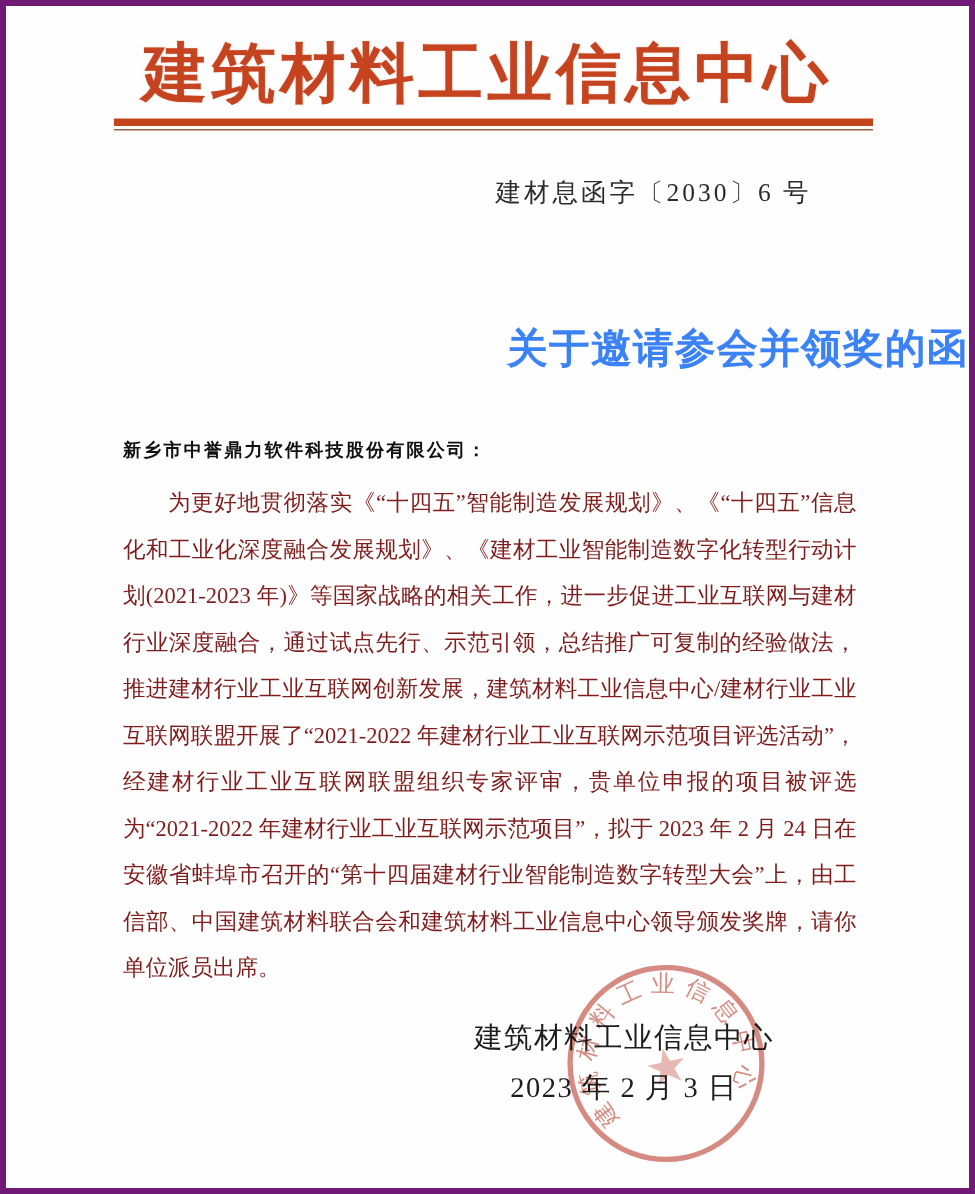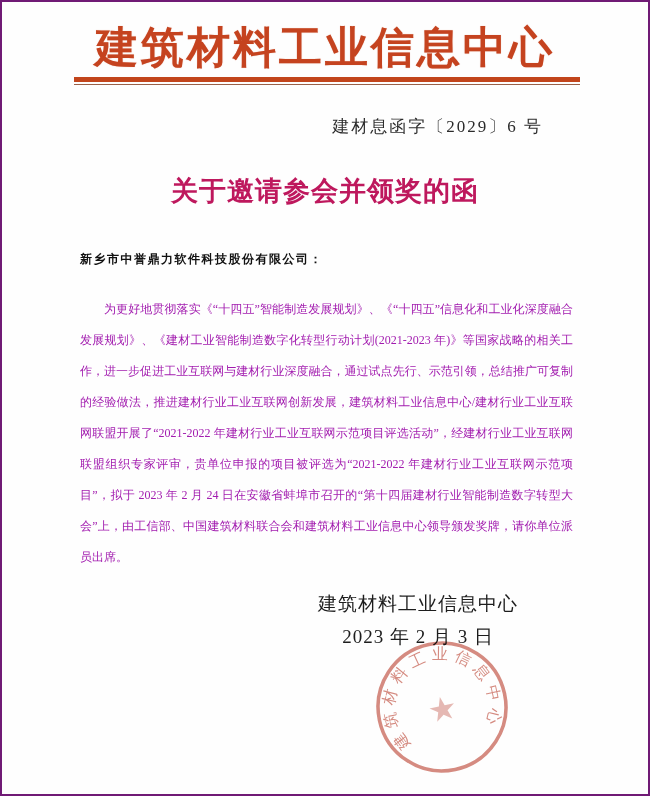--- a/index.html
+++ b/index.html
@@ -1,33 +1,33 @@
 <!DOCTYPE html>
 <html><head>
 <meta charset="utf-8">
 <style>
   html,body{margin:0;padding:0;}
   body{width:650px;height:796px;background:#e8edf4;font-family:"Liberation Serif","DejaVu Serif",serif;}
   .frame{position:relative;box-sizing:border-box;width:650px;height:796px;
-         background:#fefefe;border:2px solid #701a75;overflow:hidden;}
+         background:#fefefe;border:4px solid #701a75;overflow:hidden;}
   .letterhead{margin-top:22px;text-align:center;}
   .org-name{font-family:"Liberation Serif","DejaVu Serif",serif;font-weight:bold;
             font-size:43px;letter-spacing:3px;color:#c5431f;line-height:1.1;
             text-shadow:0 0 1px rgba(197,67,31,.4);}
   .rule-wrap{width:506px;margin:6px auto 0 72px;}
   .rule-thick{height:5px;background:#c2451c;}
   .rule-thin{height:1px;background:#9a6148;margin-top:2px;}
   .ref-number{margin-top:30px;text-align:right;padding-right:105px;
               font-size:17px;color:#2b2b2b;letter-spacing:2px;}
-  .doc-title{margin-top:35px;text-align:center;font-family:"Liberation Sans","DejaVu Sans",sans-serif;
-             font-weight:bold;font-size:27px;color:#be185d;letter-spacing:1px;}
+  .doc-title{margin-top:74px;text-align:right;font-family:"Liberation Sans","DejaVu Sans",sans-serif;
+             font-weight:bold;font-size:27px;color:#3b82f6;letter-spacing:1px;}
   .content{margin:42px 75px 0 78px;color:#1c1c1c;}
   .addressee{font-size:12px;font-weight:bold;letter-spacing:1.5px;color:#111;}
-  .body-par{margin-top:26px;font-size:12px;line-height:31px;text-align:justify;
-            text-indent:2em;color:#a21caf;}
+  .body-par{margin-top:12px;font-size:15px;line-height:31px;text-align:justify;
+            text-indent:2em;color:#7f1d1d;}
   .signature{margin-top:14px;margin-left:auto;margin-right:55px;width:max-content;
              font-size:19px;line-height:33px;color:#1d1d1d;}
   .sig-line{text-align:right;letter-spacing:1px;}
   .sig-date{text-align:center;letter-spacing:1px;}
   .seal{position:absolute;left:371px;top:636px;width:138px;height:138px;
         mix-blend-mode:multiply;opacity:.85;transform:rotate(-12deg);pointer-events:none;}
   .seal text{font-family:"Liberation Serif","DejaVu Serif",serif;}
 </style>
 </head>
 <body>
@@ -35,21 +35,21 @@
 <div class="frame">
 
   <div class="letterhead">
     <div class="org-name">建筑材料工业信息中心</div>
     <div class="rule-wrap">
       <div class="rule-thick"></div>
       <div class="rule-thin"></div>
     </div>
   </div>
 
-  <div class="ref-number">建材息函字〔2029〕6 号</div>
+  <div class="ref-number">建材息函字〔2030〕6 号</div>
 
   <div class="doc-title">关于邀请参会并领奖的函</div>
 
   <div class="content">
     <div class="addressee">新乡市中誉鼎力软件科技股份有限公司：</div>
     <div class="body-par">为更好地贯彻落实《“十四五”智能制造发展规划》、《“十四五”信息化和工业化深度融合发展规划》、《建材工业智能制造数字化转型行动计划(2021-2023 年)》等国家战略的相关工作，进一步促进工业互联网与建材行业深度融合，通过试点先行、示范引领，总结推广可复制的经验做法，推进建材行业工业互联网创新发展，建筑材料工业信息中心/建材行业工业互联网联盟开展了“2021-2022 年建材行业工业互联网示范项目评选活动”，经建材行业工业互联网联盟组织专家评审，贵单位申报的项目被评选为“2021-2022 年建材行业工业互联网示范项目”，拟于 2023 年 2 月 24 日在安徽省蚌埠市召开的“第十四届建材行业智能制造数字转型大会”上，由工信部、中国建筑材料联合会和建筑材料工业信息中心领导颁发奖牌，请你单位派员出席。</div>
 
     <div class="signature">
       <div class="sig-line">建筑材料工业信息中心</div>
       <div class="sig-date">2023 年 2 月 3 日</div>

